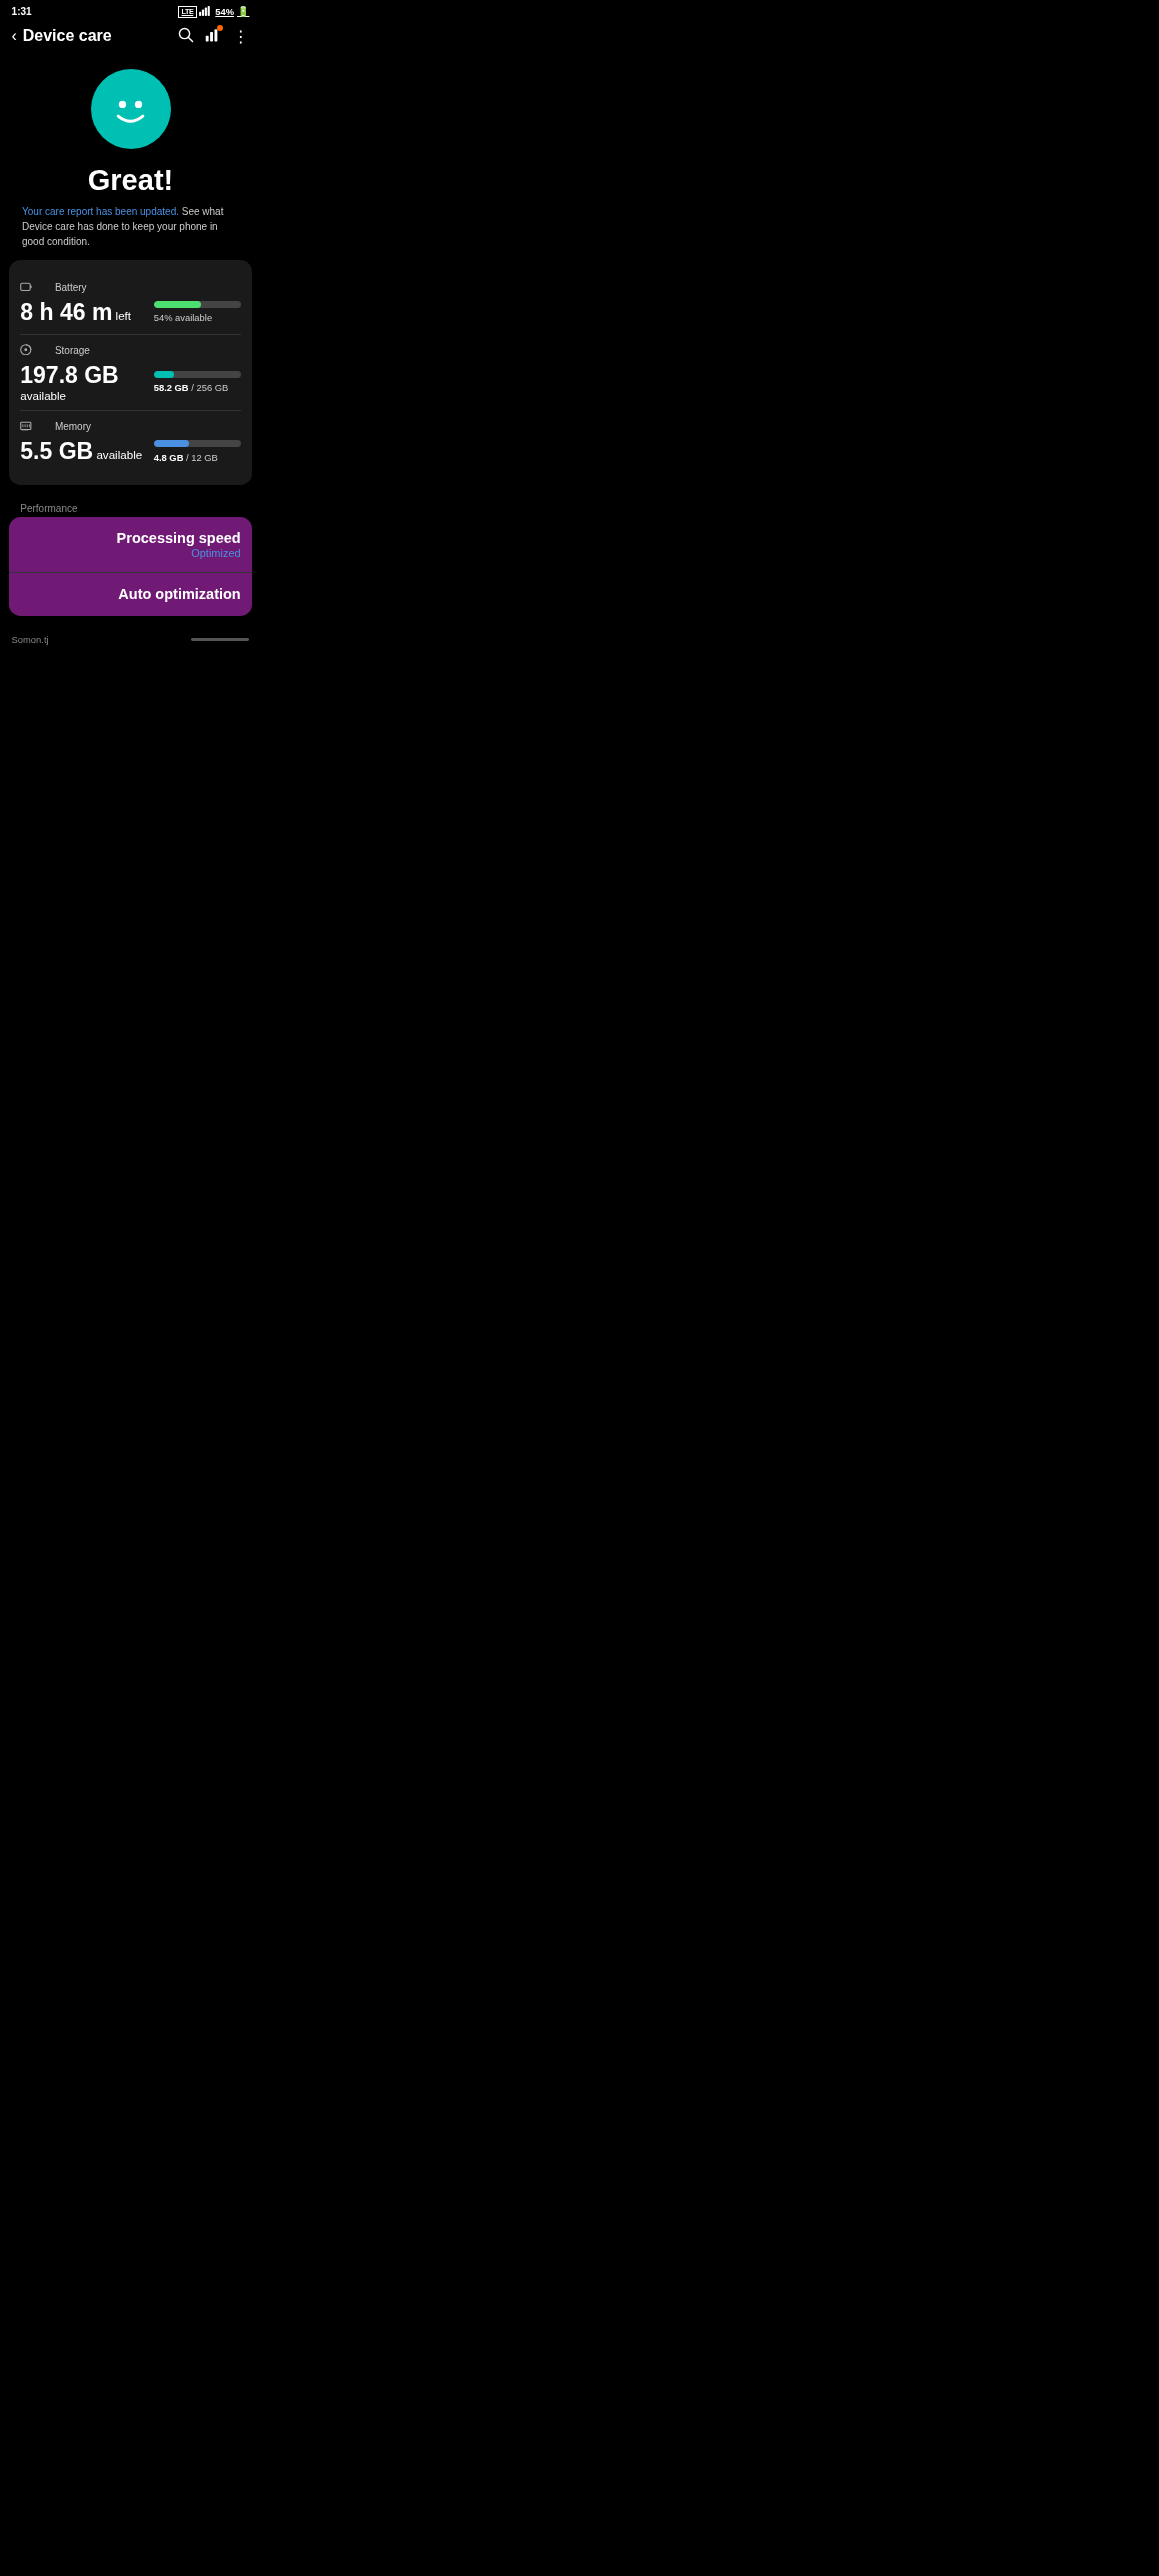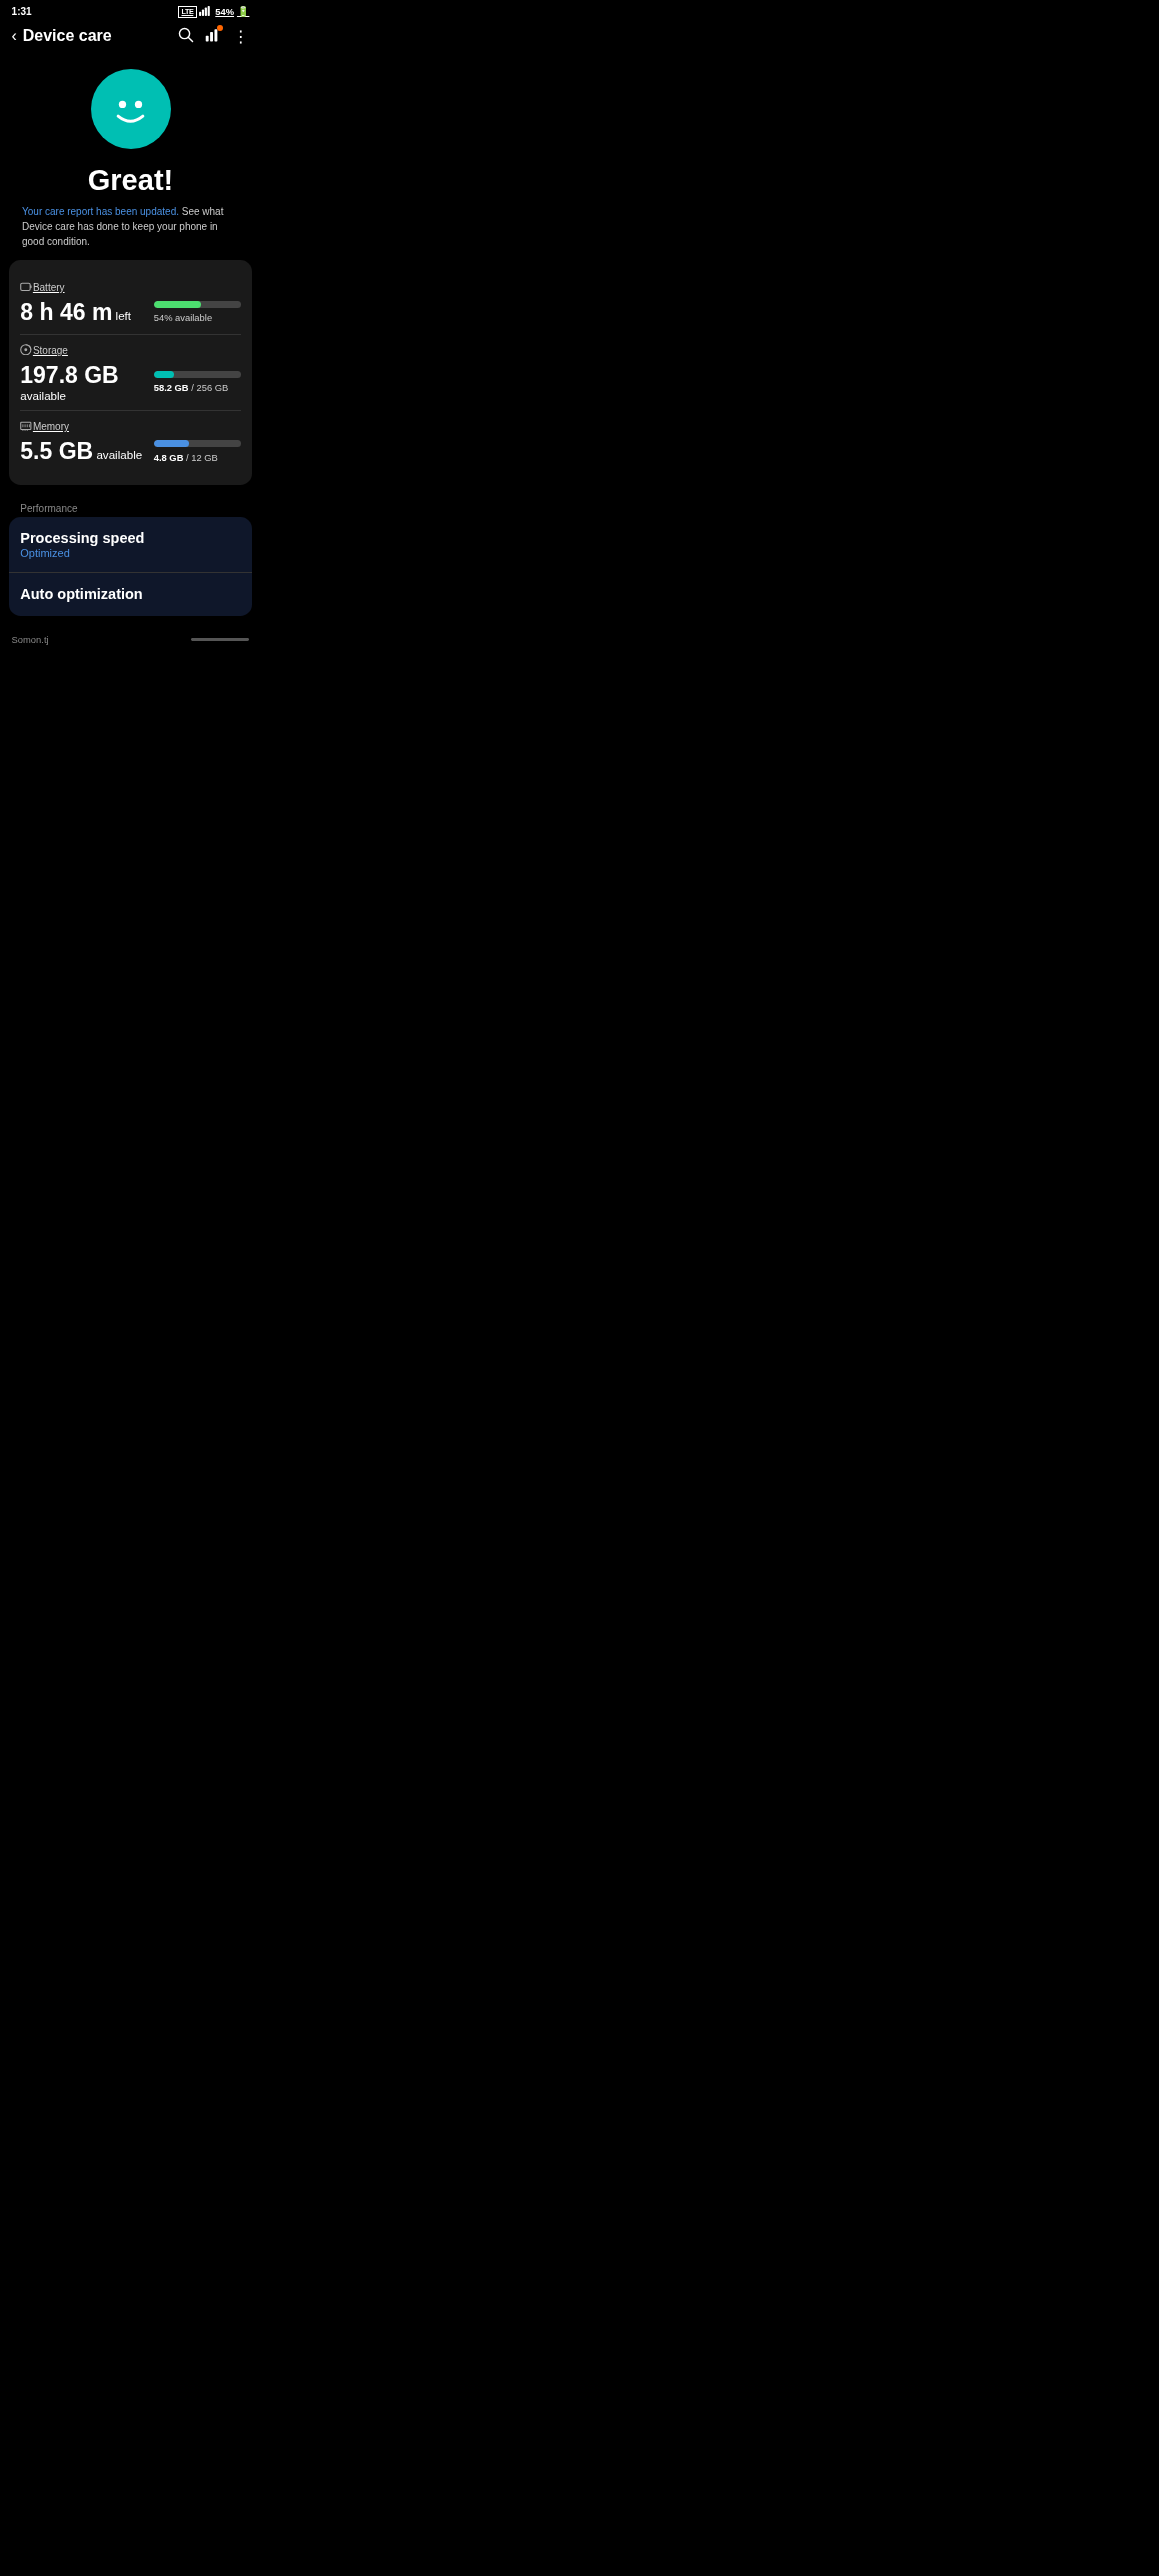--- a/index.html
+++ b/index.html
@@ -126,23 +126,22 @@
     .card-section {
       padding: 8.7px 0;
     }
     .card-section + .card-section {
       border-top: 0.7px solid #333;
     }
 
     .section-header {
       display: flex;
       align-items: center;
-      gap: 1px;
+      gap: 23px;
       margin-bottom: 4.3px;
-      text-decoration: underline;
     }
     .section-icon {
       font-size: 11.6px;
       color: #aaa;
     }
     .section-label {
       font-size: 10px;
       color: #ccc;
       font-weight: 500;
     }
@@ -205,24 +204,25 @@
 
     
     .performance-label {
       font-size: 10px;
       color: #888;
       padding: 5.8px 11.6px 2.9px;
       margin: 0 8.7px;
     }
 
     .perf-card {
-      background: #0f172a;
+      background: #701a75;
       border-radius: 11.6px;
       margin: 0 8.7px 11.6px;
       overflow: hidden;
+      text-align: right;
     }
     .perf-row {
       padding: 13px 11.6px;
     }
     .perf-row + .perf-row {
       border-top: 0.7px solid #333;
     }
     .perf-row-title {
       font-size: 14.5px;
       font-weight: 600;

